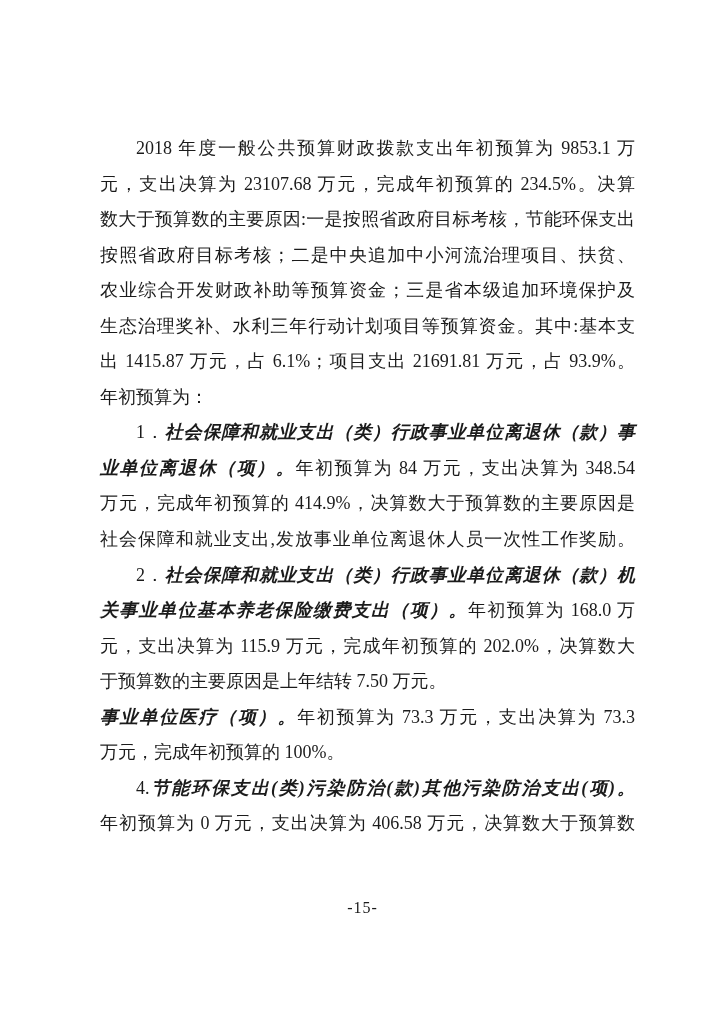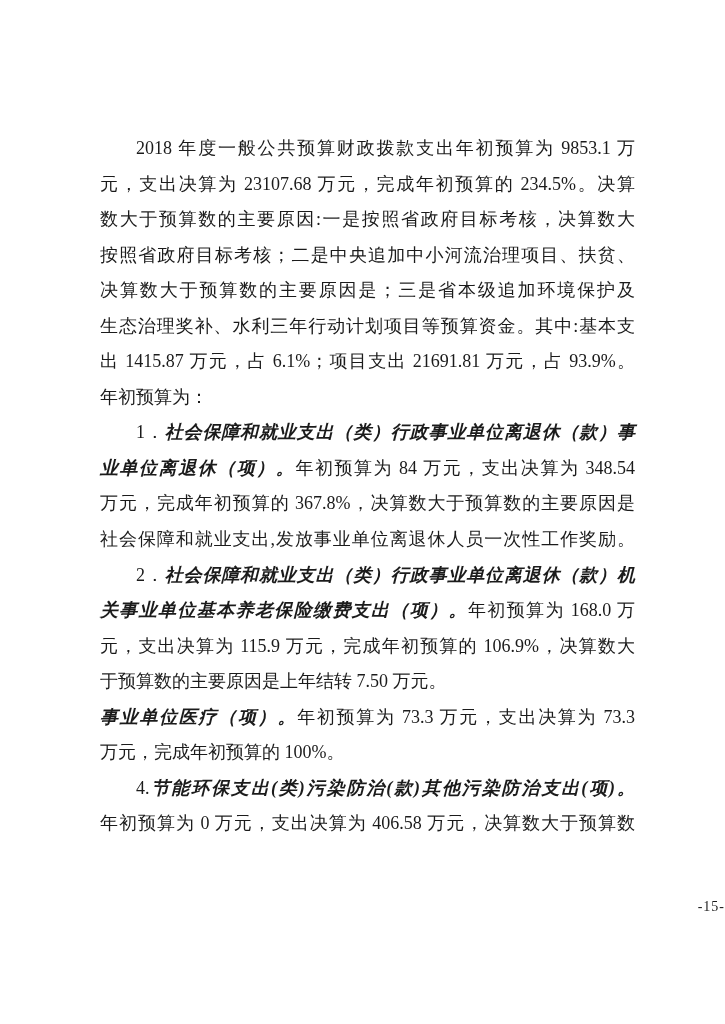--- a/index.html
+++ b/index.html
@@ -36,46 +36,46 @@
   .line.indent {
     text-indent: 2em;
   }
   .run { font-weight: normal; }
   .run.b { font-weight: 700; font-style: italic; }
   .page-number {
     position: absolute;
     top: 899px;
     left: 0;
     width: 100%;
-    text-align: right;
-    font-size: 14px;
+    text-align: center;
+    font-size: 16px;
     letter-spacing: 1px;
     color: #1b1b1b;
   }
 </style>
 </head>
 <body>
 
 <div class="page">
   <div class="doc">
       <div class="line indent j"><span class="run">2018 年度一般公共预算财政拨款支出年初预算为 9853.1 万</span></div>
       <div class="line j"><span class="run">元，支出决算为 23107.68 万元，完成年初预算的 234.5%。决算</span></div>
-      <div class="line j"><span class="run">数大于预算数的主要原因:一是按照省政府目标考核，决算数大</span></div>
+      <div class="line j"><span class="run">数大于预算数的主要原因:一是按照省政府目标考核，节能环保支出</span></div>
       <div class="line j"><span class="run">按照省政府目标考核；二是中央追加中小河流治理项目、扶贫、</span></div>
-      <div class="line j"><span class="run">决算数大于预算数的主要原因是；三是省本级追加环境保护及</span></div>
+      <div class="line j"><span class="run">农业综合开发财政补助等预算资金；三是省本级追加环境保护及</span></div>
       <div class="line j"><span class="run">生态治理奖补、水利三年行动计划项目等预算资金。其中:基本支</span></div>
       <div class="line j"><span class="run">出 1415.87 万元，占 6.1%；项目支出 21691.81 万元，占 93.9%。</span></div>
       <div class="line"><span class="run">年初预算为：</span></div>
       <div class="line indent j"><span class="run">1．</span><span class="run b">社会保障和就业支出（类）行政事业单位离退休（款）事</span></div>
       <div class="line j"><span class="run b">业单位离退休（项）。</span><span class="run">年初预算为 84 万元，支出决算为 348.54</span></div>
-      <div class="line j"><span class="run">万元，完成年初预算的 367.8%，决算数大于预算数的主要原因是</span></div>
+      <div class="line j"><span class="run">万元，完成年初预算的 414.9%，决算数大于预算数的主要原因是</span></div>
       <div class="line j"><span class="run">社会保障和就业支出,发放事业单位离退休人员一次性工作奖励。</span></div>
       <div class="line indent j"><span class="run">2．</span><span class="run b">社会保障和就业支出（类）行政事业单位离退休（款）机</span></div>
       <div class="line j"><span class="run b">关事业单位基本养老保险缴费支出（项）。</span><span class="run">年初预算为 168.0 万</span></div>
-      <div class="line j"><span class="run">元，支出决算为 115.9 万元，完成年初预算的 106.9%，决算数大</span></div>
+      <div class="line j"><span class="run">元，支出决算为 115.9 万元，完成年初预算的 202.0%，决算数大</span></div>
       <div class="line"><span class="run">于预算数的主要原因是上年结转 7.50 万元。</span></div>
       <div class="line j"><span class="run b">事业单位医疗（项）。</span><span class="run">年初预算为 73.3 万元，支出决算为 73.3</span></div>
       <div class="line"><span class="run">万元，完成年初预算的 100%。</span></div>
       <div class="line indent j"><span class="run">4.</span><span class="run b">节能环保支出(类)污染防治(款)其他污染防治支出(项)。</span></div>
       <div class="line j"><span class="run">年初预算为 0 万元，支出决算为 406.58 万元，决算数大于预算数</span></div>
     </div>
   <div class="page-number">-15-</div>
 </div>
 
 </body></html>

